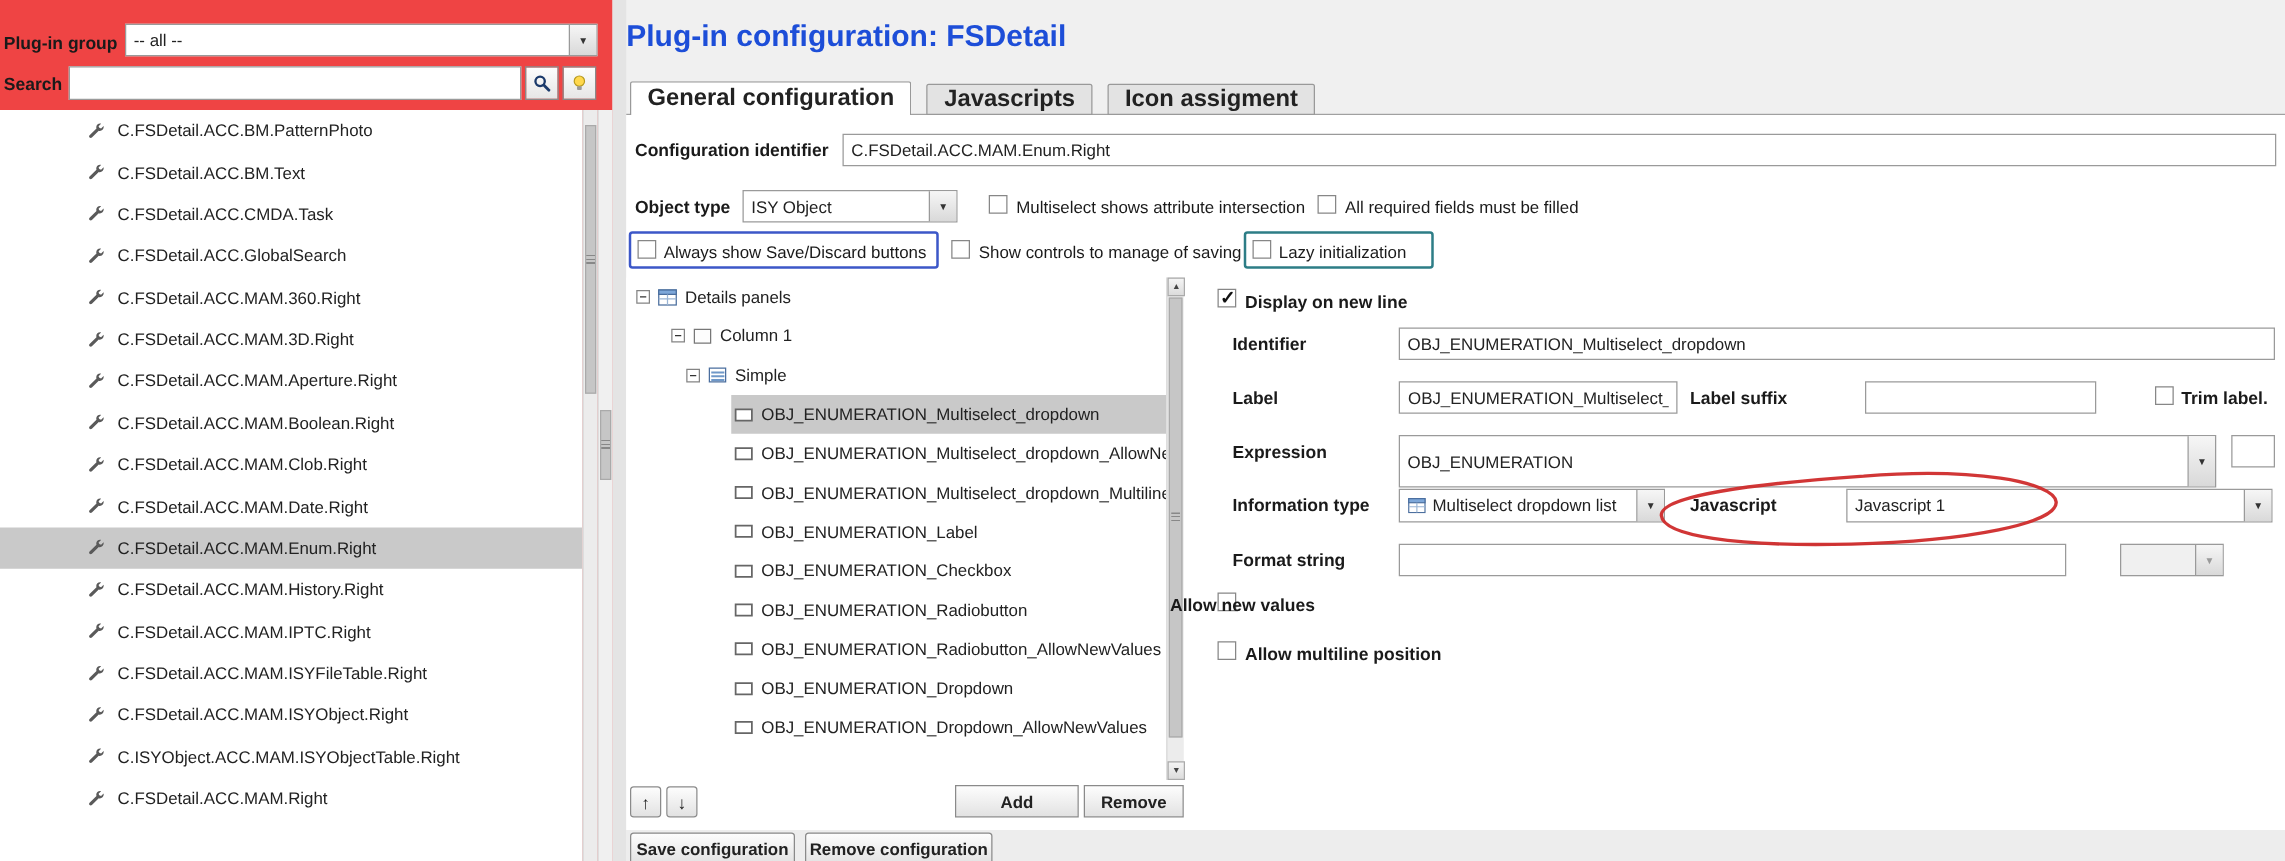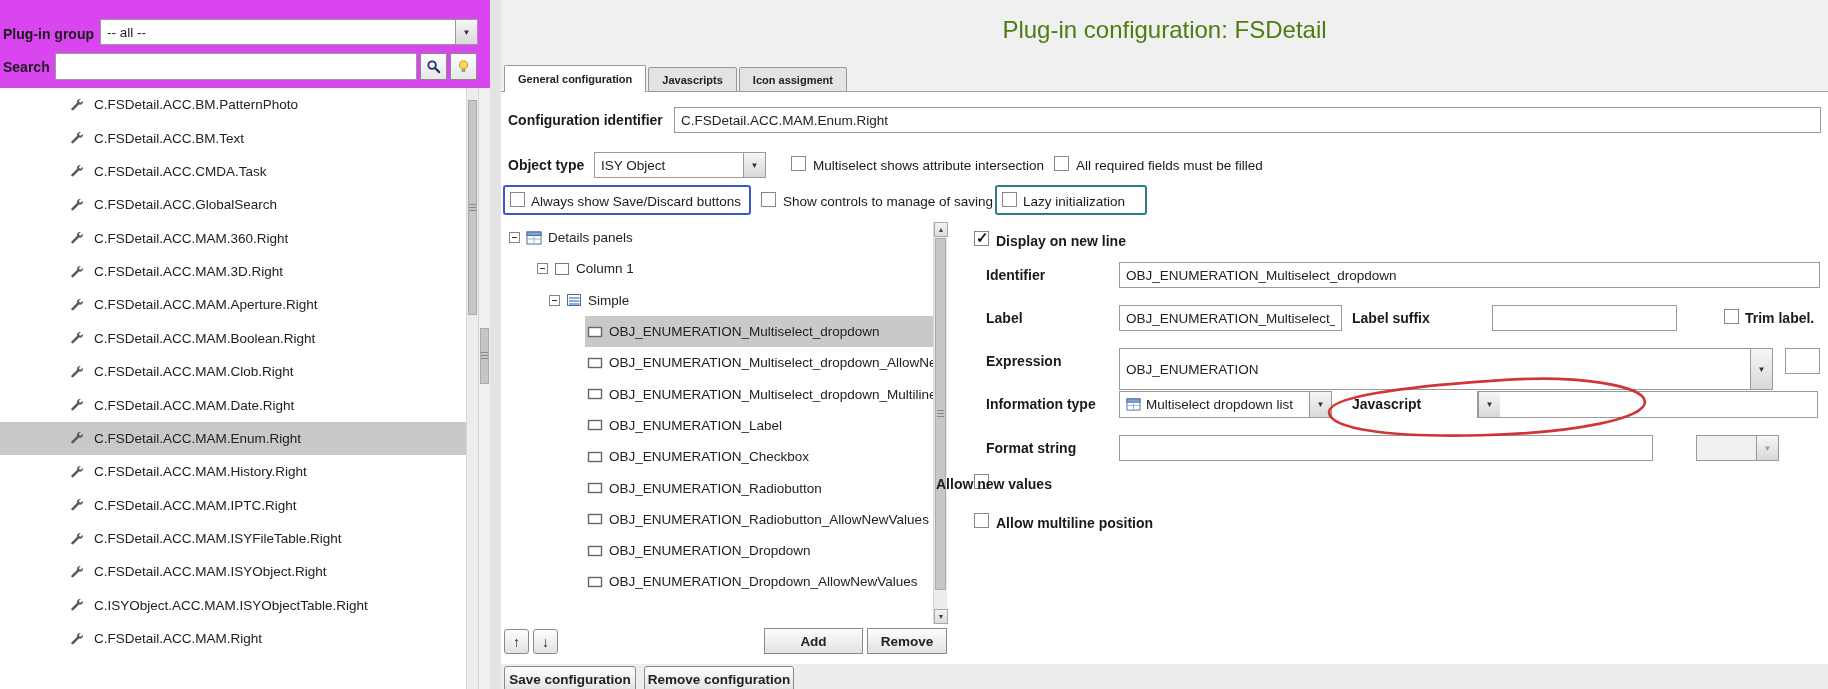--- a/index.html
+++ b/index.html
@@ -17,58 +17,58 @@
   .dd .arw { flex:0 0 22px; border-left:1px solid #9a9a9a; background:linear-gradient(#f6f6f6,#d9d9d9); display:flex; align-items:center; justify-content:center; }
   .dd .arw::after { content:"▼"; font-size:8px; color:#333; }
   .dd.disabled { background:#f0f0f0; }
   .dd.disabled .arw::after { color:#9a9a9a; }
   .cb { position:absolute; width:15px; height:15px; border:1px solid #878787; background:#fff; }
   .cb.checked::after { content:"✓"; position:absolute; left:1px; top:-3px; font-size:15px; font-weight:bold; color:#111; }
   .focusbox { position:absolute; border-radius:3px; }
   .focusbox .cb { position:absolute; }
 
   
-  .left-panel { position:absolute; left:0; top:0; width:490px; height:689px; background:#d946ef; }
+  .left-panel { position:absolute; left:0; top:0; width:490px; height:689px; background:#ef4444; }
   .list { position:absolute; left:0; top:88px; width:466px; height:601px; background:#fff; overflow:hidden; }
   .li { height:33.39px; display:flex; align-items:center; gap:10px; padding-left:70px; font-size:13.5px; color:#222; overflow:hidden; white-space:nowrap; }
   .li.sel { background:#c9c9c9; }
   .wi { width:14px; height:14px; flex:0 0 14px; }
 
   
   .sbar { position:absolute; background:#ececec; border-left:1px solid #d8d8d8; }
   .sthumb { position:absolute; left:1px; right:1px; background:#c6c6c6; border:1px solid #aaa; }
   .sthumb::after { content:""; position:absolute; left:50%; top:50%; width:7px; height:8px; margin:-4px 0 0 -3.5px; background:repeating-linear-gradient(to bottom,#888 0 1px,transparent 1px 3px); }
   .sarrow { position:absolute; left:0; width:14px; height:15px; background:linear-gradient(#f4f4f4,#dcdcdc); border:1px solid #aaa; display:flex; align-items:center; justify-content:center; }
   .sarrow::after { font-size:7px; color:#444; }
   .sarrow.up::after { content:"▲"; }
   .sarrow.down::after { content:"▼"; }
 
   
-  .tab { display:inline-flex; align-items:center; padding:0 13px; height:25px; border:1px solid #999; border-radius:2px 2px 0 0; background:#e3e3e3; font-weight:bold; font-size:11px; color:#222; margin-right:2px; cursor:pointer; }
+  .tab { display:inline-flex; align-items:center; padding:0 13px; height:25px; border:1px solid #999; border-radius:2px 2px 0 0; background:#e3e3e3; font-weight:bold; font-size:19px; color:#222; margin-right:12px; cursor:pointer; }
   .tab.active { height:27px; background:#fff; border-bottom:none; position:relative; z-index:3; }
 
   .content { position:absolute; left:501px; top:91px; width:1327px; height:573px; background:#fff; border-top:1px solid #a0a0a0; }
 
   
   .tree { position:absolute; left:501px; top:222px; width:432px; height:402px; background:#fff; overflow:hidden; }
   .trow { height:31.3px; display:flex; align-items:center; gap:6px; font-size:13.5px; color:#222; white-space:nowrap; overflow:hidden; }
   .trow.leaf { margin-left:84px; padding-left:2px; }
   .trow.leaf.sel { background:#c9c9c9; }
   .exp { width:11px; height:11px; border:1px solid #848484; background:#fff; position:relative; flex:0 0 11px; }
   .exp::after { content:""; position:absolute; left:2px; top:4px; width:5px; height:1px; background:#333; }
   .ticon { width:16px; height:14px; flex:0 0 16px; }
   .ficon { width:16px; height:12px; flex:0 0 16px; }
 
   .updown { position:absolute; width:25px; height:25px; border:1px solid #8a8a8a; border-radius:3px; background:linear-gradient(#fdfdfd,#e2e2e2); display:flex; align-items:center; justify-content:center; font-weight:bold; font-size:14px; color:#222; cursor:pointer; }
   .updown.up::after { content:"↑"; }
   .updown.down::after { content:"↓"; }
 
   .footer { position:absolute; left:501px; top:664px; width:1327px; height:25px; background:#ededed; }
 
-  .title { position:absolute; left:501px; top:16px; width:1327px; text-align:center; font-size:24px; font-weight:normal; color:#4d7c0f; }
+  .title { position:absolute; left:501px; top:16px; width:1327px; font-size:24px; font-weight:bold; color:#1d4ed8; }
   .iconbtn { position:absolute; display:flex; align-items:center; justify-content:center; border:1px solid #8a8a8a; background:linear-gradient(#fdfdfd,#e6e6e6); cursor:pointer; }
 </style>
 </head>
 <body>
 
 <svg width="0" height="0" style="position:absolute">
   <symbol id="wrench" viewBox="0 0 16 16">
     <path d="M14.8 4.2c0 1.9-1.6 3.5-3.5 3.5-.3 0-.7-.1-1-.2L4 13.8c-.6.6-1.5.6-2.1 0-.6-.6-.6-1.5 0-2.1L8.2 5.4c-.1-.3-.2-.6-.2-1C8 2.5 9.6 1 11.5 1c.3 0 .6 0 .9.1L10.1 3.4l.7 1.5 1.6.6 2.3-2.3c.1.3.1.6.1 1z" fill="#5a5a5a"></path>
   </symbol>
   <symbol id="magnifier" viewBox="0 0 16 16">
@@ -384,20 +384,21 @@
       <svg width="15" height="13">
           <use href="#tableicon"></use>
         </svg>
       <span>Multiselect dropdown list</span>
     </div>
     <div class="arw"></div>
   </div>
 
   <span class="lbl" style="left:1352px;top:396px">Javascript</span>
   <div class="dd" style="left:1477px;top:391px;width:341px;height:27px">
+    <div class="val">Javascript 1</div>
     <div class="arw"></div>
   </div>
 
   <svg class="abs" style="left:1322px;top:374px;width:332px;height:66px;z-index:5;pointer-events:none;transform:rotate(-2deg)">
     <path d="M 170 7 C 258 3 322 17 323 33 C 324 50 252 62 158 61 C 64 60 8 49 7 33 C 6 17 82 10 170 7" fill="none" stroke="#cf2b2b" stroke-width="2.7" stroke-linecap="round" opacity="0.95"></path>
   </svg>
 
   <span class="lbl" style="left:986px;top:440px">Format string</span>
   <input class="input" style="left: 1119px; top: 435px; width: 534px; height: 26px;" value="">
   <div class="dd disabled" style="left:1696px;top:435px;width:83px;height:26px">

